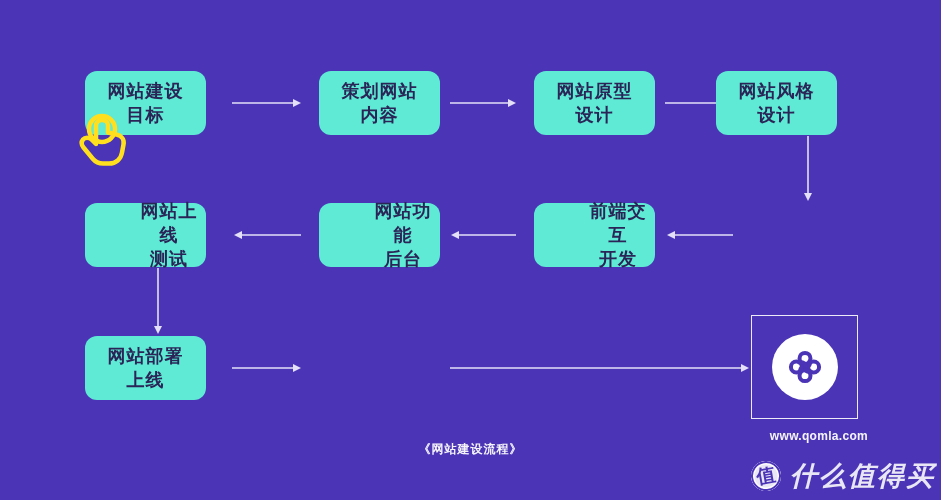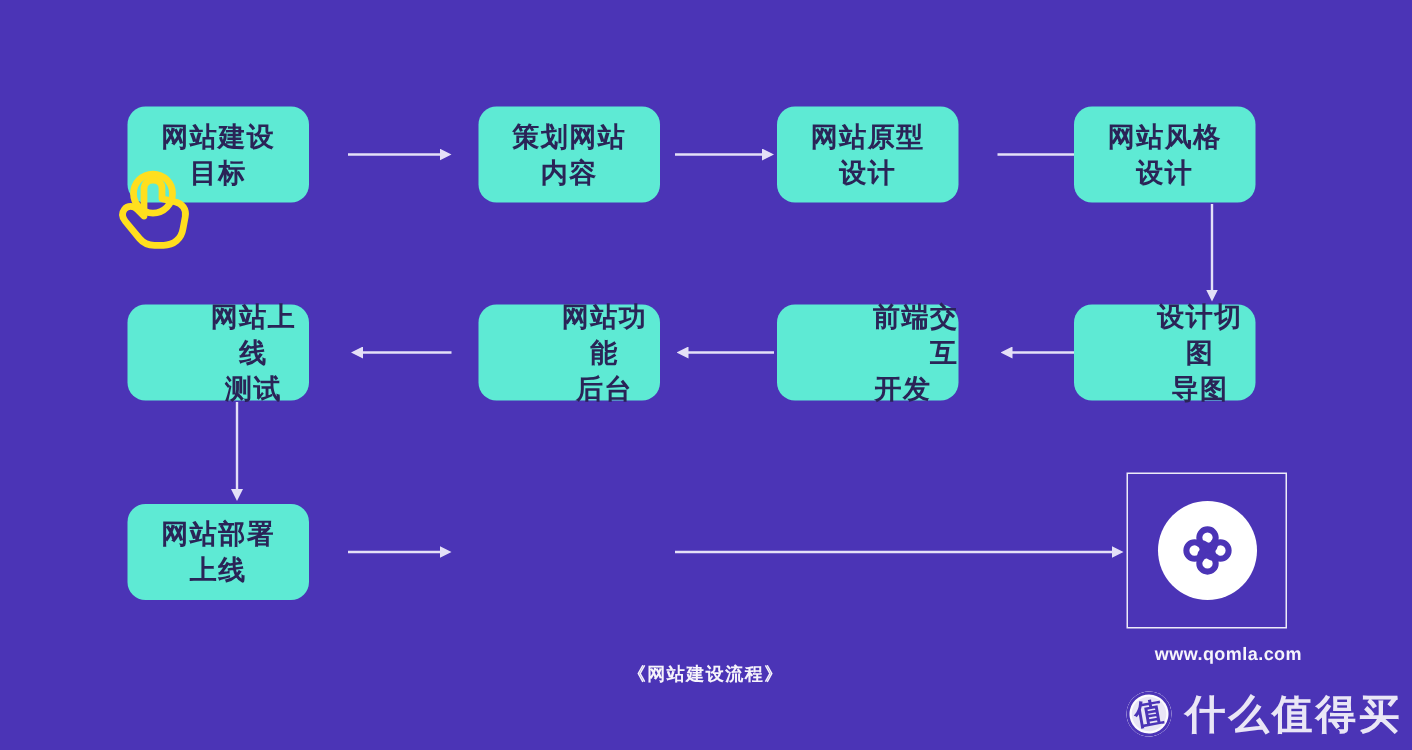--- a/index.html
+++ b/index.html
@@ -34,21 +34,21 @@
     display: flex;
     flex-direction: column;
     align-items: center;
     justify-content: center;
     text-align: center;
     letter-spacing: 1px;
   }
   
   .c1 { left: 85px; }
   .c2 { left: 319px; }
-  .c3 { left: 518px; text-align: right; }
+  .c3 { left: 534px; }
   .c4 { left: 716px; }
   .r1 { top: 71px; }
   .r2 { top: 203px; padding-left: 47px; }
   .r3 { top: 336px; border-radius: 12px; }
 
   .logo-box {
     position: absolute;
     left: 751px;
     top: 315px;
     width: 107px;
@@ -116,20 +116,21 @@
     font-size: 19px;
     font-weight: bold;
     transform: rotate(-10deg);
     box-shadow: inset 0 0 0 2px #4B34B6, inset 0 0 0 3.5px rgba(255,255,255,0.88);
   }
   .wm-label {
     color: rgba(255,255,255,0.88);
     font-size: 27px;
     font-weight: bold;
     letter-spacing: 2px;
+    font-style: italic;
   }
 </style>
 </head>
 <body>
 
 <div class="canvas">
 
   <svg class="arrows" viewBox="0 0 941 500" xmlns="http://www.w3.org/2000/svg">
     <defs>
       <marker id="ah" viewBox="0 0 8 8" refX="1" refY="4" markerWidth="8" markerHeight="8" markerUnits="userSpaceOnUse" orient="auto">
@@ -172,24 +173,20 @@
     <span>测试</span>
   </div>
   <div class="node c3 r2">
     <span>前端交互</span>
     <span>开发</span>
   </div>
   <div class="node c2 r2">
     <span>网站功能</span>
     <span>后台</span>
   </div>
-  <div class="node c4 r2">
-    <span>设计切图</span>
-    <span>导图</span>
-  </div>
 
   <div class="node c1 r3">
     <span>网站部署</span>
     <span>上线</span>
   </div>
 
   <div class="logo-box">
     <div class="logo-circle">
       <svg width="46" height="46" viewBox="-40 -40 80 80" xmlns="http://www.w3.org/2000/svg">
         <g stroke="#4B34B6" stroke-width="7" fill="none" stroke-linecap="round">

